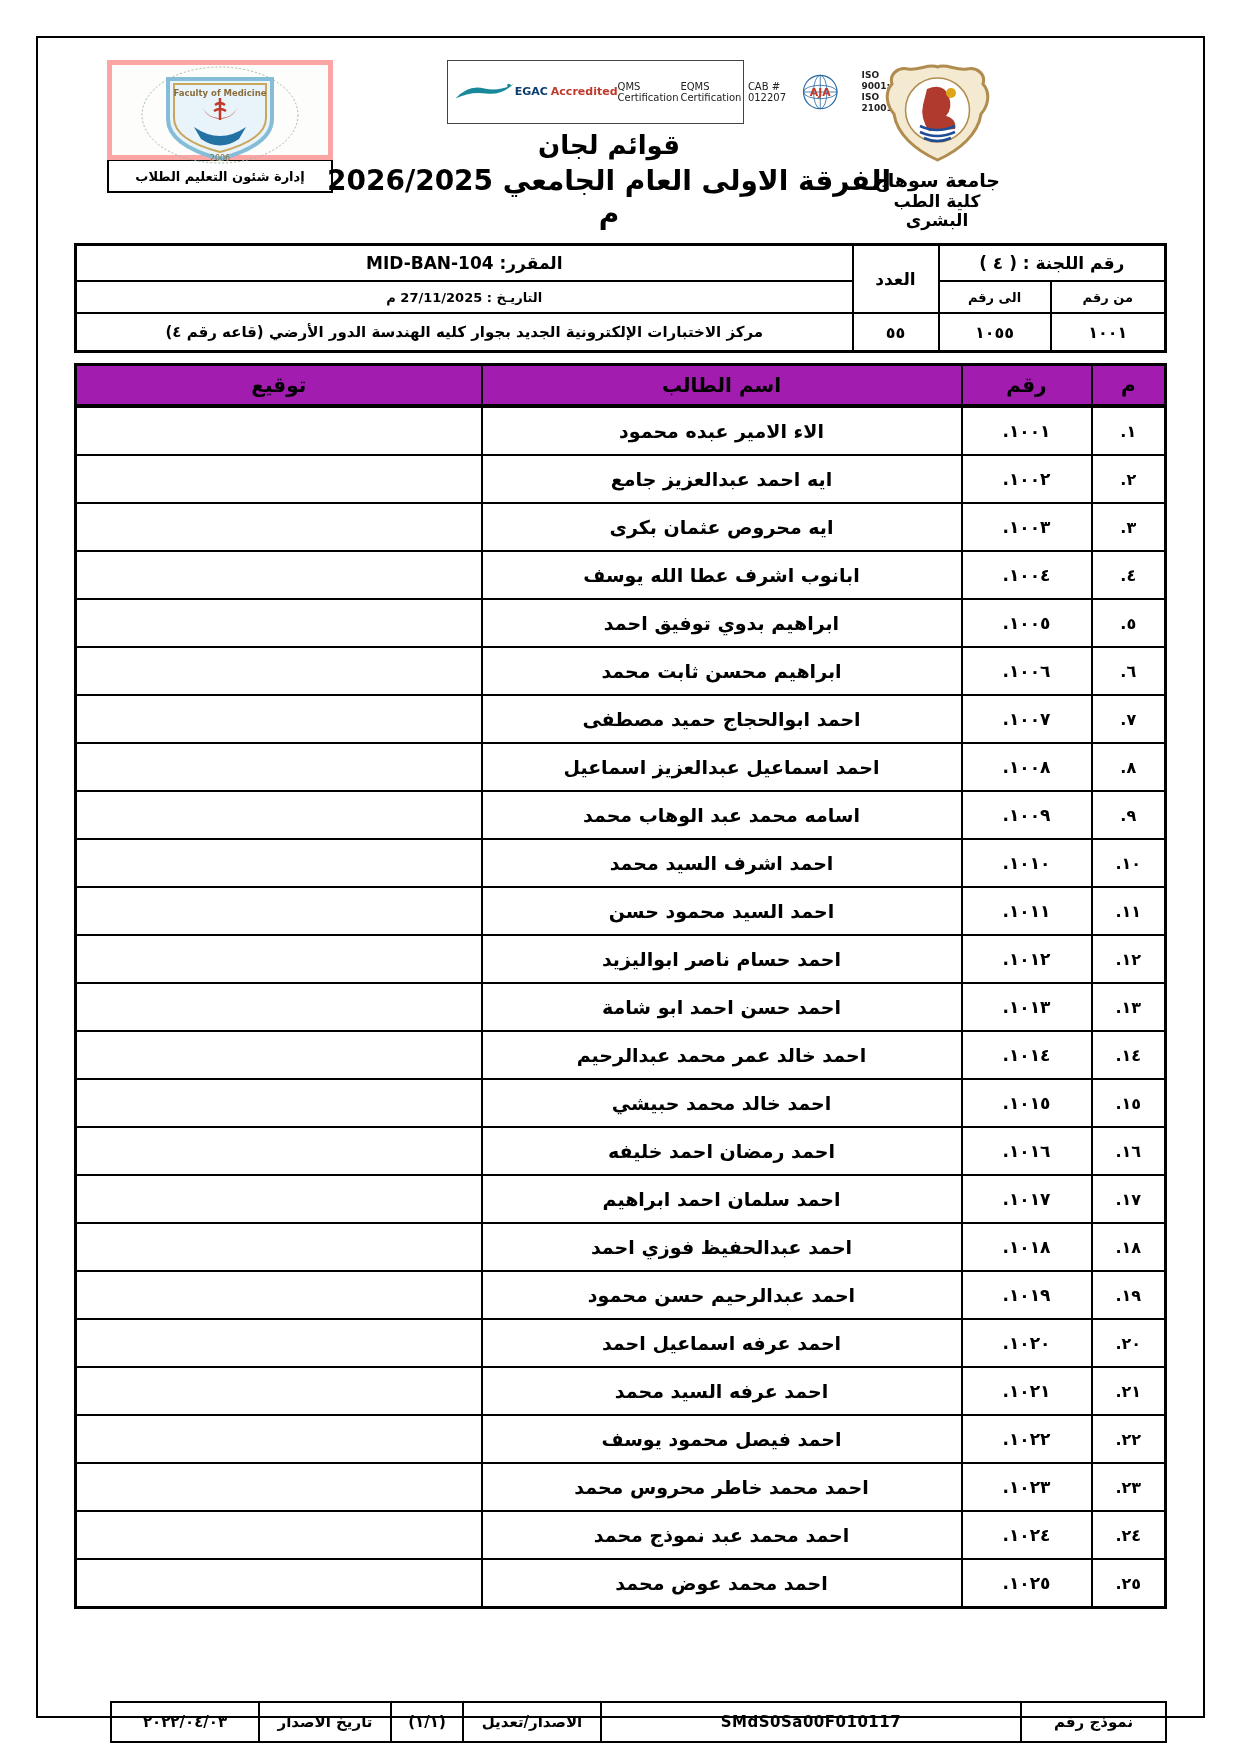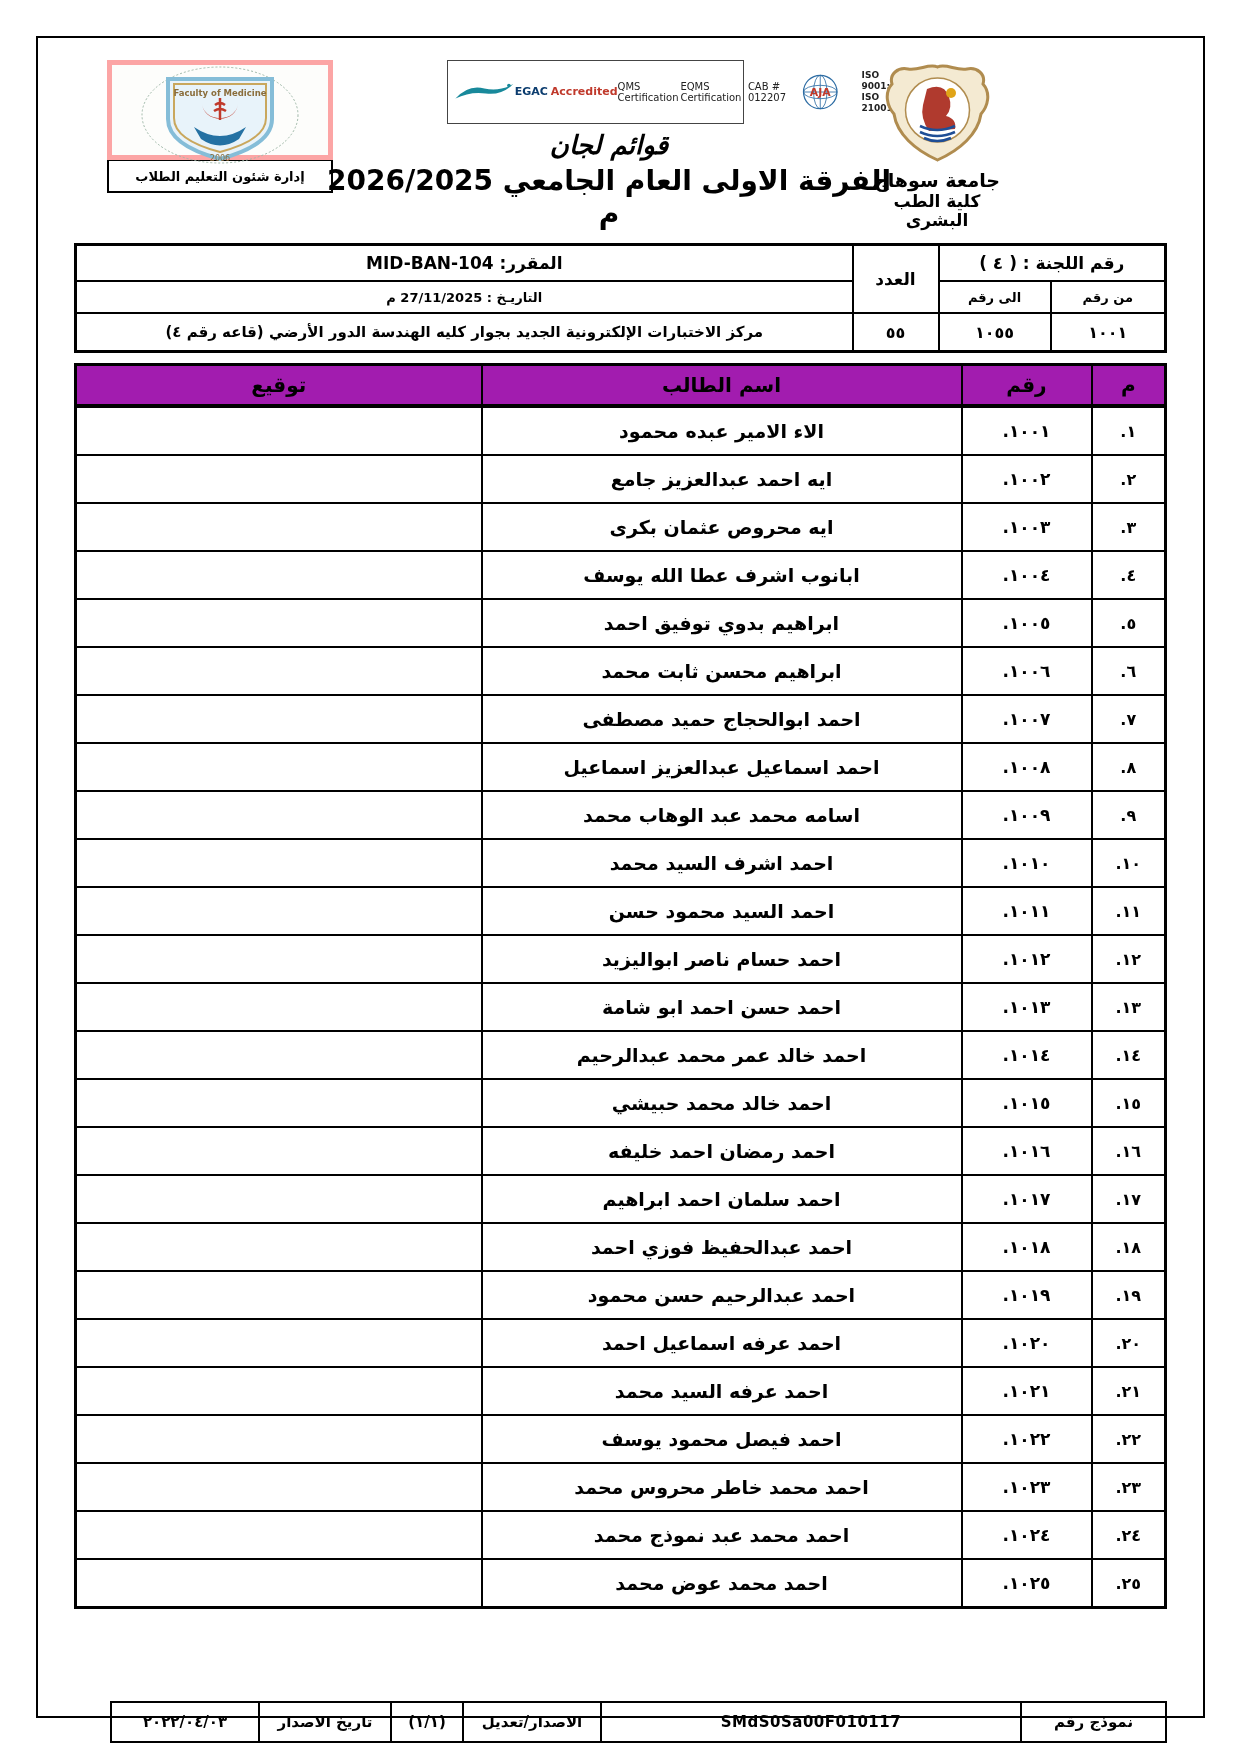--- a/index.html
+++ b/index.html
@@ -18,21 +18,21 @@
   .faculty-block{left:33px;top:0;width:226px;}
   .faculty-logo-box{border:5px solid #fca5a5;height:100px;display:flex;align-items:flex-start;justify-content:center;background:#fdfdfb;box-sizing:border-box;}
   .admin-box{border:2px solid #000;border-top:1px solid #000;height:33px;display:flex;align-items:center;justify-content:center;font-weight:bold;font-size:13px;direction:rtl;box-sizing:border-box;}
   .cert-box{left:373px;top:0;width:297px;height:64px;border:1.5px solid #444;display:flex;direction:ltr;align-items:center;justify-content:space-around;padding:2px 6px;box-sizing:border-box;background:#fff;}
   .egac{display:flex;flex-direction:row;align-items:center;line-height:1.1;}
   .egac-name{font-size:11px;font-weight:bold;color:#0b3c6e;}
   .egac-name .accr{color:#c0392b;margin-left:3px;}
   .tiny{font-size:10px;color:#222;}
   .aja{display:flex;align-items:center;gap:22px;}
   .aja-iso{font-size:9px;font-weight:bold;color:#222;line-height:1.25;text-align:left;}
-  .title1{left:300px;top:70px;width:470px;text-align:center;font-size:26px;font-weight:bold;direction:rtl;font-style:italic;}
+  .title1{left:300px;top:70px;width:470px;text-align:center;font-size:26px;font-weight:bold;direction:rtl;}
   .title2{left:245px;top:104px;width:580px;text-align:center;font-size:28px;font-weight:bold;direction:rtl;}
   .sohag-block{left:788px;top:4px;width:150px;text-align:center;direction:rtl;}
   .sohag-name{font-size:19px;font-weight:bold;line-height:1.15;margin-top:2px;}
   .sohag-faculty{font-size:17px;font-weight:bold;line-height:1.15;}
   
   table{border-collapse:collapse;}
   .info-table{width:1093px;border:3px solid #000;table-layout:fixed;}
   .info-table td{border:2px solid #000;font-weight:bold;text-align:center;vertical-align:middle;padding:0 4px;}
   .r1 td{height:34px;font-size:17px;}
   .r2 td{height:30px;font-size:13px;}

